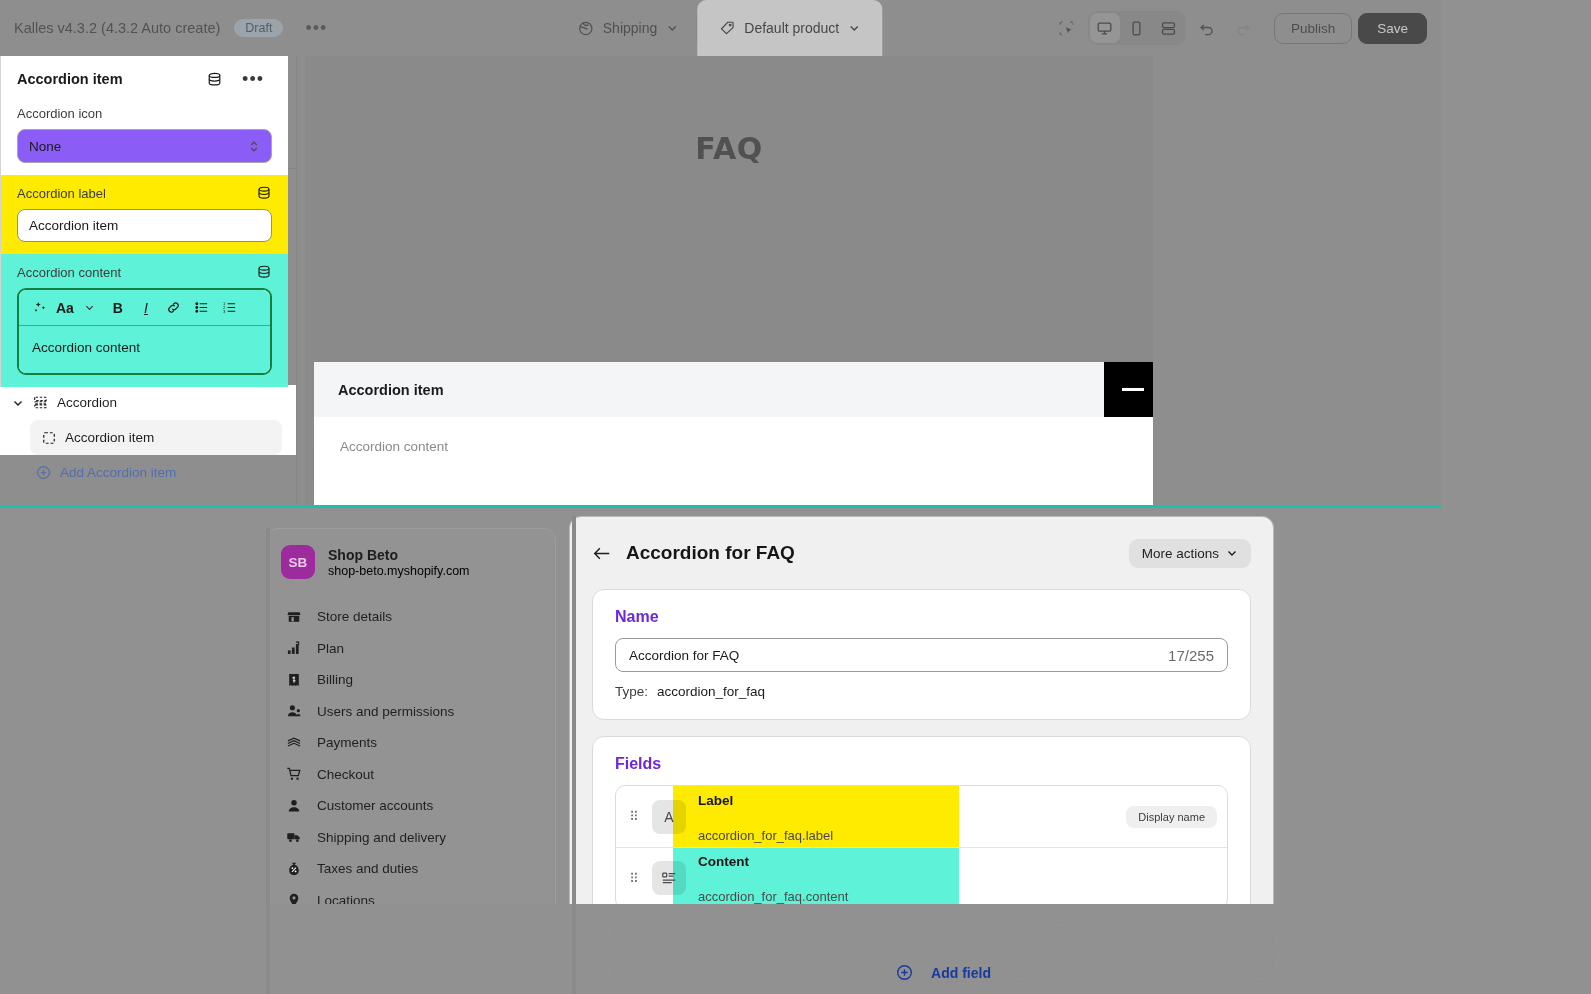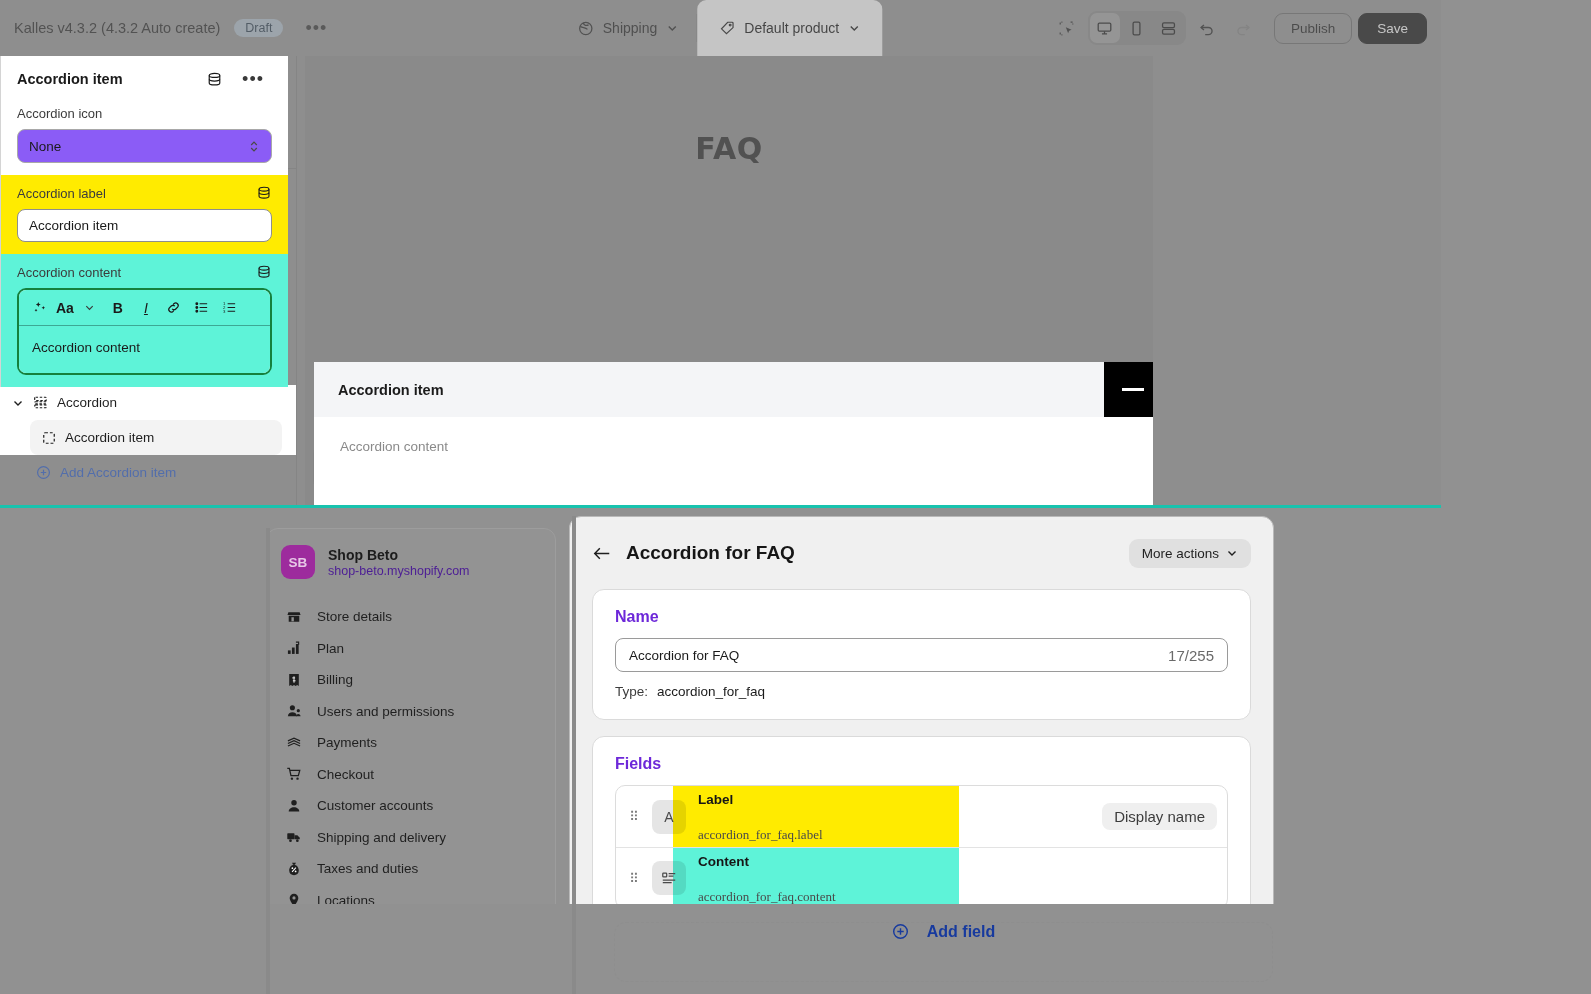--- a/index.html
+++ b/index.html
@@ -114,21 +114,21 @@
   .teal-rule { position:absolute; top:505px; left:0; right:0; height:3px; background:#18c3ae; z-index:6;}
 
   
   .bottom { position:absolute; top:508px; left:0; right:0; bottom:0; background:#919191; overflow:hidden; }
   .admin-nav { position:absolute; left:266px; top:20px; width:290px; bottom:-20px;
                background:#939393; border:1px solid #9d9d9d; border-radius:12px; padding:16px 14px; }
   .store-row { display:flex; align-items:center; gap:13px; margin-bottom:22px; }
   .store-av { width:34px; height:34px; border-radius:9px; background:#9d2b9d; color:#e7c7e7;
               display:flex; align-items:center; justify-content:center; font-size:13.5px; font-weight:bold;}
   .store-name { font-size:14px; font-weight:bold; color:#1c1c1c; }
-  .store-dom { font-size:12.5px; color:#4c1d95; margin-top:1px; }
+  .store-dom { font-size:12.5px; color:#000000; margin-top:1px; }
   .nav-item { display:flex; align-items:center; gap:14px; height:31.5px; font-size:13.5px;
               color:#1f1f1f; padding-left:4px; cursor:pointer; border-radius:7px; }
   .nav-ic { width:18px; display:flex; justify-content:center; font-size:14px; }
 
   .modal { position:absolute; left:569px; top:8px; width:705px; bottom:-8px; background:#f0f0f0;
            border:1px solid #b9b9b9; border-radius:12px; overflow:hidden; }
   .modal-head { height:72px; display:flex; align-items:center; padding:0 22px; }
   .m-back { font-size:18px; color:#1f1f1f; margin-right:14px; cursor:pointer; }
   .m-title { font-size:19px; font-weight:bold; color:#161616; }
   .m-actions { margin-left:auto; display:flex; align-items:center; gap:7px; background:#e0e0e0;
@@ -149,26 +149,26 @@
   .fl-hl { position:absolute; left:57px; width:286px; top:0; bottom:0; }
   .fl-hl.y { background:#ffeb00; }
   .fl-hl.t { background:#5ef3d8; }
   .fl-grip { width:36px; display:flex; justify-content:center; color:#7a7a7a; font-size:13px;
              position:relative; z-index:2; cursor:grab; }
   .fl-ico { width:34px; height:34px; border-radius:8px; background:rgba(0,0,0,.10);
             display:flex; align-items:center; justify-content:center; color:#4a4a4a;
             position:relative; z-index:2; margin-right:12px; font-size:14px; }
   .fl-txt { position:relative; z-index:2; }
   .fl-name { font-size:13.5px; font-weight:bold; color:#161616; }
-  .fl-key  { font-size:13px; color:#4a4a4a; margin-top:19px;font-family:Liberation Serif, serif; }
+  .fl-key  { font-size:13px; color:#4a4a4a; margin-top:19px; }
   .fl-tag  { margin-left:auto; margin-right:10px; background:#efefef; border-radius:8px;
-             padding:5px 12px; font-size:15px; color:#3c3c3c; position:relative; z-index:2; }
+             padding:5px 12px; font-size:11px; color:#3c3c3c; position:relative; z-index:2; }
   .addfield { margin:10px 22px 0; border:1px dashed #8e8e8e; border-radius:12px; height:60px;
-              display:flex; align-items:flex-start; justify-content:center; gap:18px;
-              font-size:16px; font-weight:bold; color:#173a9e; cursor:pointer; }
+              display:flex; align-items:flex-end; justify-content:center; gap:18px;
+              font-size:14px; font-weight:bold; color:#173a9e; cursor:pointer; }
   .modal-scrollmask { position:absolute; left:569px; right:0; top:403px; bottom:0; background:#919191; z-index:5;}
   .rail { position:absolute; left:572px; top:8px; width:4px; bottom:-8px; background:#8a8a8a; z-index:7;}
   .rail2 { position:absolute; left:266px; top:20px; width:4px; bottom:-20px; background:#8a8a8a; z-index:7;}
   svg { display:block; }
 </style>
 </head>
 <body>
 
 <div id="root">
 

